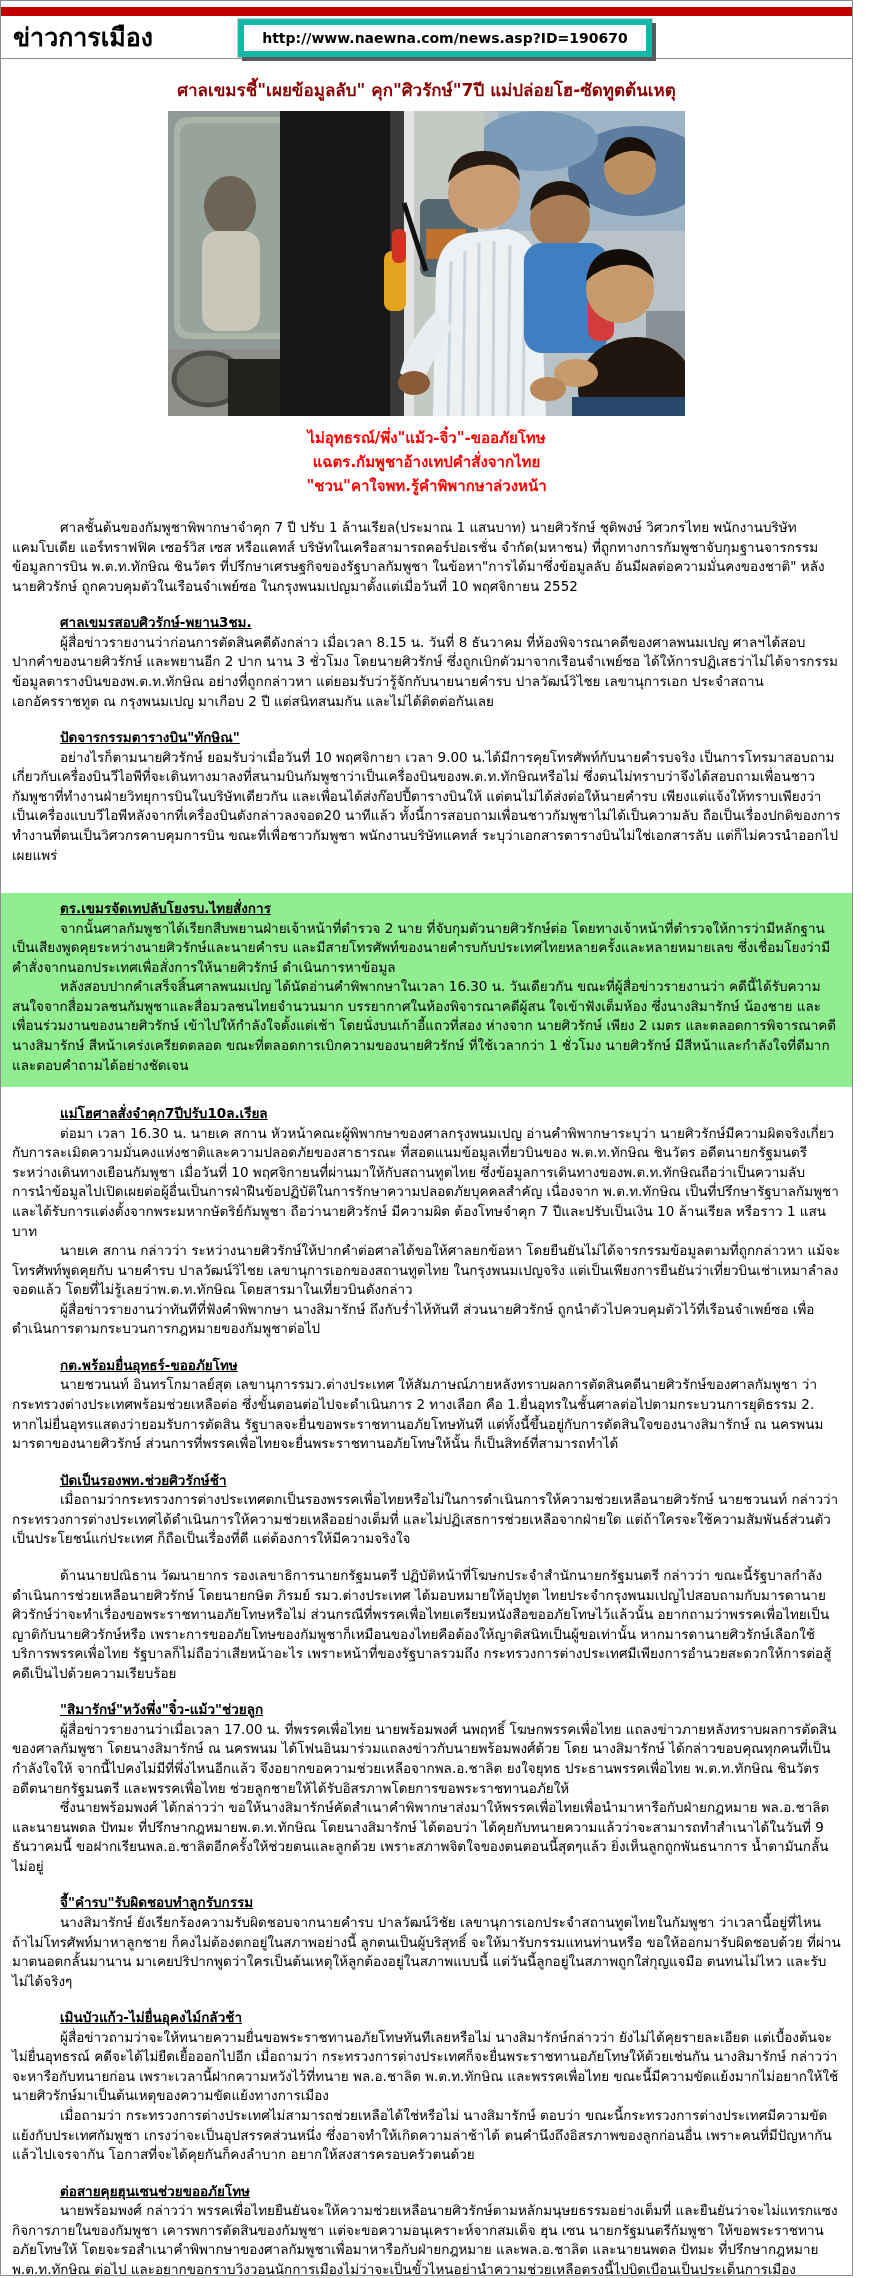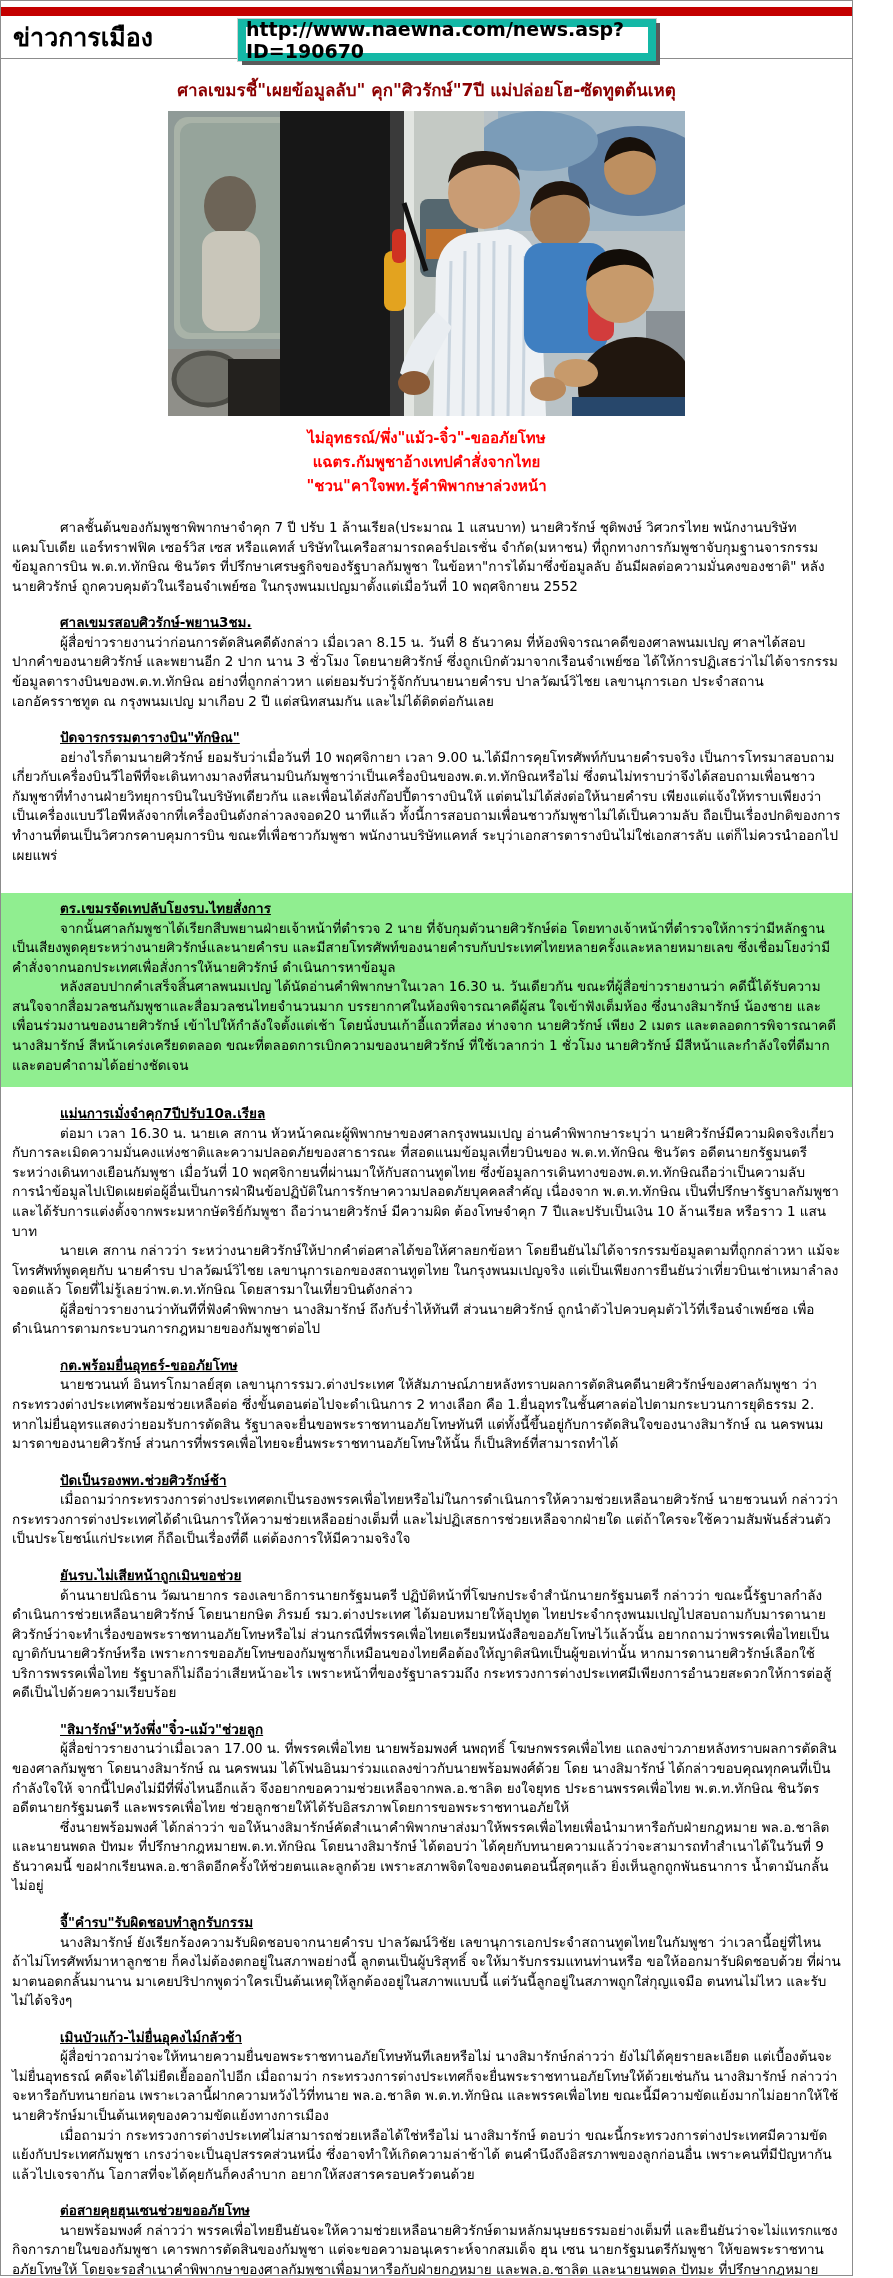--- a/index.html
+++ b/index.html
@@ -16,24 +16,24 @@
     box-sizing:border-box;background:#fff;overflow:hidden;position:relative;
   }
   .red-bar{height:9px;background:var(--red-bar);margin:6px 0 0 0;}
   .header-row{
     position:relative;height:42px;border-bottom:1px solid var(--border-gray);
     display:flex;align-items:center;padding:0 12px;
   }
   .section-label{font-size:25px;font-weight:bold;letter-spacing:0;}
   .url-box{
     position:absolute;left:237px;top:3px;width:402px;height:26px;
-    background:#fff;border:8px solid #14b8a6;
+    background:#fff;border:6px solid #14b8a6;
     box-shadow:4px 4px 0 #5a5a5a, 0 0 0 1px #cfcfcf;
     display:flex;align-items:center;justify-content:center;
-    font-size:19px;font-weight:bold;color:#000;
+    font-size:14px;font-weight:bold;color:#000;
   }
   .content{padding:14px 11px 6px 11px;}
   .article-title{
     margin:6px 0 10px 0;text-align:center;color:var(--title-maroon);
     font-size:17px;font-weight:bold;line-height:1.3;
   }
   .photo-wrap{width:517px;margin:10px auto 8px auto;}
   .photo-wrap svg{display:block;}
   .caption{
     text-align:center;color:var(--caption-red);font-weight:bold;
@@ -152,41 +152,40 @@
             </div>
   </section>
           <section class="article-section highlight">
     <h2 class="section-heading">ตร.เขมรจัดเทปลับโยงรบ.ไทยสั่งการ</h2>
     <div class="section-paragraphs">
               <p class="para">จากนั้นศาลกัมพูชาได้เรียกสืบพยานฝ่ายเจ้าหน้าที่ตำรวจ 2 นาย ที่จับกุมตัวนายศิวรักษ์ต่อ โดยทางเจ้าหน้าที่ตำรวจให้การว่ามีหลักฐานเป็นเสียงพูดคุยระหว่างนายศิวรักษ์และนายคำรบ และมีสายโทรศัพท์ของนายคำรบกับประเทศไทยหลายครั้งและหลายหมายเลข ซึ่งเชื่อมโยงว่ามีคำสั่งจากนอกประเทศเพื่อสั่งการให้นายศิวรักษ์ ดำเนินการหาข้อมูล</p>
               <p class="para">หลังสอบปากคำเสร็จสิ้นศาลพนมเปญ ได้นัดอ่านคำพิพากษาในเวลา 16.30 น. วันเดียวกัน ขณะที่ผู้สื่อข่าวรายงานว่า คดีนี้ได้รับความสนใจจากสื่อมวลชนกัมพูชาและสื่อมวลชนไทยจำนวนมาก บรรยากาศในห้องพิจารณาคดีผู้สน ใจเข้าฟังเต็มห้อง ซึ่งนางสิมารักษ์ น้องชาย และเพื่อนร่วมงานของนายศิวรักษ์ เข้าไปให้กำลังใจตั้งแต่เช้า โดยนั่งบนเก้าอี้แถวที่สอง ห่างจาก นายศิวรักษ์ เพียง 2 เมตร และตลอดการพิจารณาคดี นางสิมารักษ์ สีหน้าเคร่งเครียดตลอด ขณะที่ตลอดการเบิกความของนายศิวรักษ์ ที่ใช้เวลากว่า 1 ชั่วโมง นายศิวรักษ์ มีสีหน้าและกำลังใจที่ดีมาก และตอบคำถามได้อย่างชัดเจน</p>
             </div>
   </section>
           <section class="article-section">
-    <h2 class="section-heading">แม่นการเมั่งจำคุก7ปีปรับ10ล.เรียล</h2>
+    <h2 class="section-heading">แม่โฮศาลสั่งจำคุก7ปีปรับ10ล.เรียล</h2>
     <div class="section-paragraphs">
               <p class="para">ต่อมา เวลา 16.30 น. นายเค สกาน หัวหน้าคณะผู้พิพากษาของศาลกรุงพนมเปญ อ่านคำพิพากษาระบุว่า นายศิวรักษ์มีความผิดจริงเกี่ยวกับการละเมิดความมั่นคงแห่งชาติและความปลอดภัยของสาธารณะ ที่สอดแนมข้อมูลเที่ยวบินของ พ.ต.ท.ทักษิณ ชินวัตร อดีตนายกรัฐมนตรี ระหว่างเดินทางเยือนกัมพูชา เมื่อวันที่ 10 พฤศจิกายนที่ผ่านมาให้กับสถานทูตไทย ซึ่งข้อมูลการเดินทางของพ.ต.ท.ทักษิณถือว่าเป็นความลับ การนำข้อมูลไปเปิดเผยต่อผู้อื่นเป็นการฝ่าฝืนข้อปฏิบัติในการรักษาความปลอดภัยบุคคลสำคัญ เนื่องจาก พ.ต.ท.ทักษิณ เป็นที่ปรึกษารัฐบาลกัมพูชา และได้รับการแต่งตั้งจากพระมหากษัตริย์กัมพูชา ถือว่านายศิวรักษ์ มีความผิด ต้องโทษจำคุก 7 ปีและปรับเป็นเงิน 10 ล้านเรียล หรือราว 1 แสนบาท</p>
               <p class="para">นายเค สกาน กล่าวว่า ระหว่างนายศิวรักษ์ให้ปากคำต่อศาลได้ขอให้ศาลยกข้อหา โดยยืนยันไม่ได้จารกรรมข้อมูลตามที่ถูกกล่าวหา แม้จะโทรศัพท์พูดคุยกับ นายคำรบ ปาลวัฒน์วิไชย เลขานุการเอกของสถานทูตไทย ในกรุงพนมเปญจริง แต่เป็นเพียงการยืนยันว่าเที่ยวบินเช่าเหมาลำลงจอดแล้ว โดยที่ไม่รู้เลยว่าพ.ต.ท.ทักษิณ โดยสารมาในเที่ยวบินดังกล่าว</p>
               <p class="para">ผู้สื่อข่าวรายงานว่าทันทีที่ฟังคำพิพากษา นางสิมารักษ์ ถึงกับร่ำไห้ทันที ส่วนนายศิวรักษ์ ถูกนำตัวไปควบคุมตัวไว้ที่เรือนจำเพย์ซอ เพื่อดำเนินการตามกระบวนการกฎหมายของกัมพูชาต่อไป</p>
             </div>
   </section>
           <section class="article-section">
     <h2 class="section-heading">กต.พร้อมยื่นอุทธร์-ขออภัยโทษ</h2>
     <div class="section-paragraphs">
               <p class="para">นายชวนนท์ อินทรโกมาลย์สุต เลขานุการรมว.ต่างประเทศ ให้สัมภาษณ์ภายหลังทราบผลการตัดสินคดีนายศิวรักษ์ของศาลกัมพูชา ว่า กระทรวงต่างประเทศพร้อมช่วยเหลือต่อ ซึ่งขั้นตอนต่อไปจะดำเนินการ 2 ทางเลือก คือ 1.ยื่นอุทรในชั้นศาลต่อไปตามกระบวนการยุติธรรม 2. หากไม่ยื่นอุทรแสดงว่ายอมรับการตัดสิน รัฐบาลจะยื่นขอพระราชทานอภัยโทษทันที แต่ทั้งนี้ขึ้นอยู่กับการตัดสินใจของนางสิมารักษ์ ณ นครพนม มารดาของนายศิวรักษ์ ส่วนการที่พรรคเพื่อไทยจะยื่นพระราชทานอภัยโทษให้นั้น ก็เป็นสิทธ์ที่สามารถทำได้</p>
             </div>
   </section>
           <section class="article-section">
     <h2 class="section-heading">ปัดเป็นรองพท.ช่วยศิวรักษ์ช้า</h2>
     <div class="section-paragraphs">
               <p class="para">เมื่อถามว่ากระทรวงการต่างประเทศตกเป็นรองพรรคเพื่อไทยหรือไม่ในการดำเนินการให้ความช่วยเหลือนายศิวรักษ์ นายชวนนท์ กล่าวว่า กระทรวงการต่างประเทศได้ดำเนินการให้ความช่วยเหลืออย่างเต็มที่ และไม่ปฏิเสธการช่วยเหลือจากฝ่ายใด แต่ถ้าใครจะใช้ความสัมพันธ์ส่วนตัวเป็นประโยชน์แก่ประเทศ ก็ถือเป็นเรื่องที่ดี แต่ต้องการให้มีความจริงใจ</p>
             </div>
   </section>
           <section class="article-section">
-    <h2 class="section-heading">ยันรบ.ไม่เสียหน้าถูกเมินขอช่วย</h2>
     <div class="section-paragraphs">
               <p class="para">ด้านนายปณิธาน วัฒนายากร รองเลขาธิการนายกรัฐมนตรี ปฏิบัติหน้าที่โฆษกประจำสำนักนายกรัฐมนตรี กล่าวว่า ขณะนี้รัฐบาลกำลังดำเนินการช่วยเหลือนายศิวรักษ์ โดยนายกษิต ภิรมย์ รมว.ต่างประเทศ ได้มอบหมายให้อุปทูต ไทยประจำกรุงพนมเปญไปสอบถามกับมารดานายศิวรักษ์ว่าจะทำเรื่องขอพระราชทานอภัยโทษหรือไม่ ส่วนกรณีที่พรรคเพื่อไทยเตรียมหนังสือขออภัยโทษไว้แล้วนั้น อยากถามว่าพรรคเพื่อไทยเป็น ญาติกับนายศิวรักษ์หรือ เพราะการขออภัยโทษของกัมพูชาก็เหมือนของไทยคือต้องให้ญาติสนิทเป็นผู้ขอเท่านั้น หากมารดานายศิวรักษ์เลือกใช้บริการพรรคเพื่อไทย รัฐบาลก็ไม่ถือว่าเสียหน้าอะไร เพราะหน้าที่ของรัฐบาลรวมถึง กระทรวงการต่างประเทศมีเพียงการอำนวยสะดวกให้การต่อสู้คดีเป็นไปด้วยความเรียบร้อย</p>
             </div>
   </section>
           <section class="article-section">
     <h2 class="section-heading">"สิมารักษ์"หวังพึ่ง"จิ๋ว-แม้ว"ช่วยลูก</h2>
     <div class="section-paragraphs">
               <p class="para">ผู้สื่อข่าวรายงานว่าเมื่อเวลา 17.00 น. ที่พรรคเพื่อไทย นายพร้อมพงศ์ นพฤทธิ์ โฆษกพรรคเพื่อไทย แถลงข่าวภายหลังทราบผลการตัดสินของศาลกัมพูชา โดยนางสิมารักษ์ ณ นครพนม ได้โฟนอินมาร่วมแถลงข่าวกับนายพร้อมพงศ์ด้วย โดย นางสิมารักษ์ ได้กล่าวขอบคุณทุกคนที่เป็นกำลังใจให้ จากนี้ไปคงไม่มีที่พึ่งไหนอีกแล้ว จึงอยากขอความช่วยเหลือจากพล.อ.ชาลิต ยงใจยุทธ ประธานพรรคเพื่อไทย พ.ต.ท.ทักษิณ ชินวัตร อดีตนายกรัฐมนตรี และพรรคเพื่อไทย ช่วยลูกชายให้ได้รับอิสรภาพโดยการขอพระราชทานอภัยให้</p>
               <p class="para">ซึ่งนายพร้อมพงศ์ ได้กล่าวว่า ขอให้นางสิมารักษ์คัดสำเนาคำพิพากษาส่งมาให้พรรคเพื่อไทยเพื่อนำมาหารือกับฝ่ายกฎหมาย พล.อ.ชาลิต และนายนพดล ปัทมะ ที่ปรึกษากฎหมายพ.ต.ท.ทักษิณ โดยนางสิมารักษ์ ได้ตอบว่า ได้คุยกับทนายความแล้วว่าจะสามารถทำสำเนาได้ในวันที่ 9 ธันวาคมนี้ ขอฝากเรียนพล.อ.ชาลิตอีกครั้งให้ช่วยตนและลูกด้วย เพราะสภาพจิตใจของตนตอนนี้สุดๆแล้ว ยิ่งเห็นลูกถูกพันธนาการ น้ำตามันกลั้นไม่อยู่</p>
             </div>

